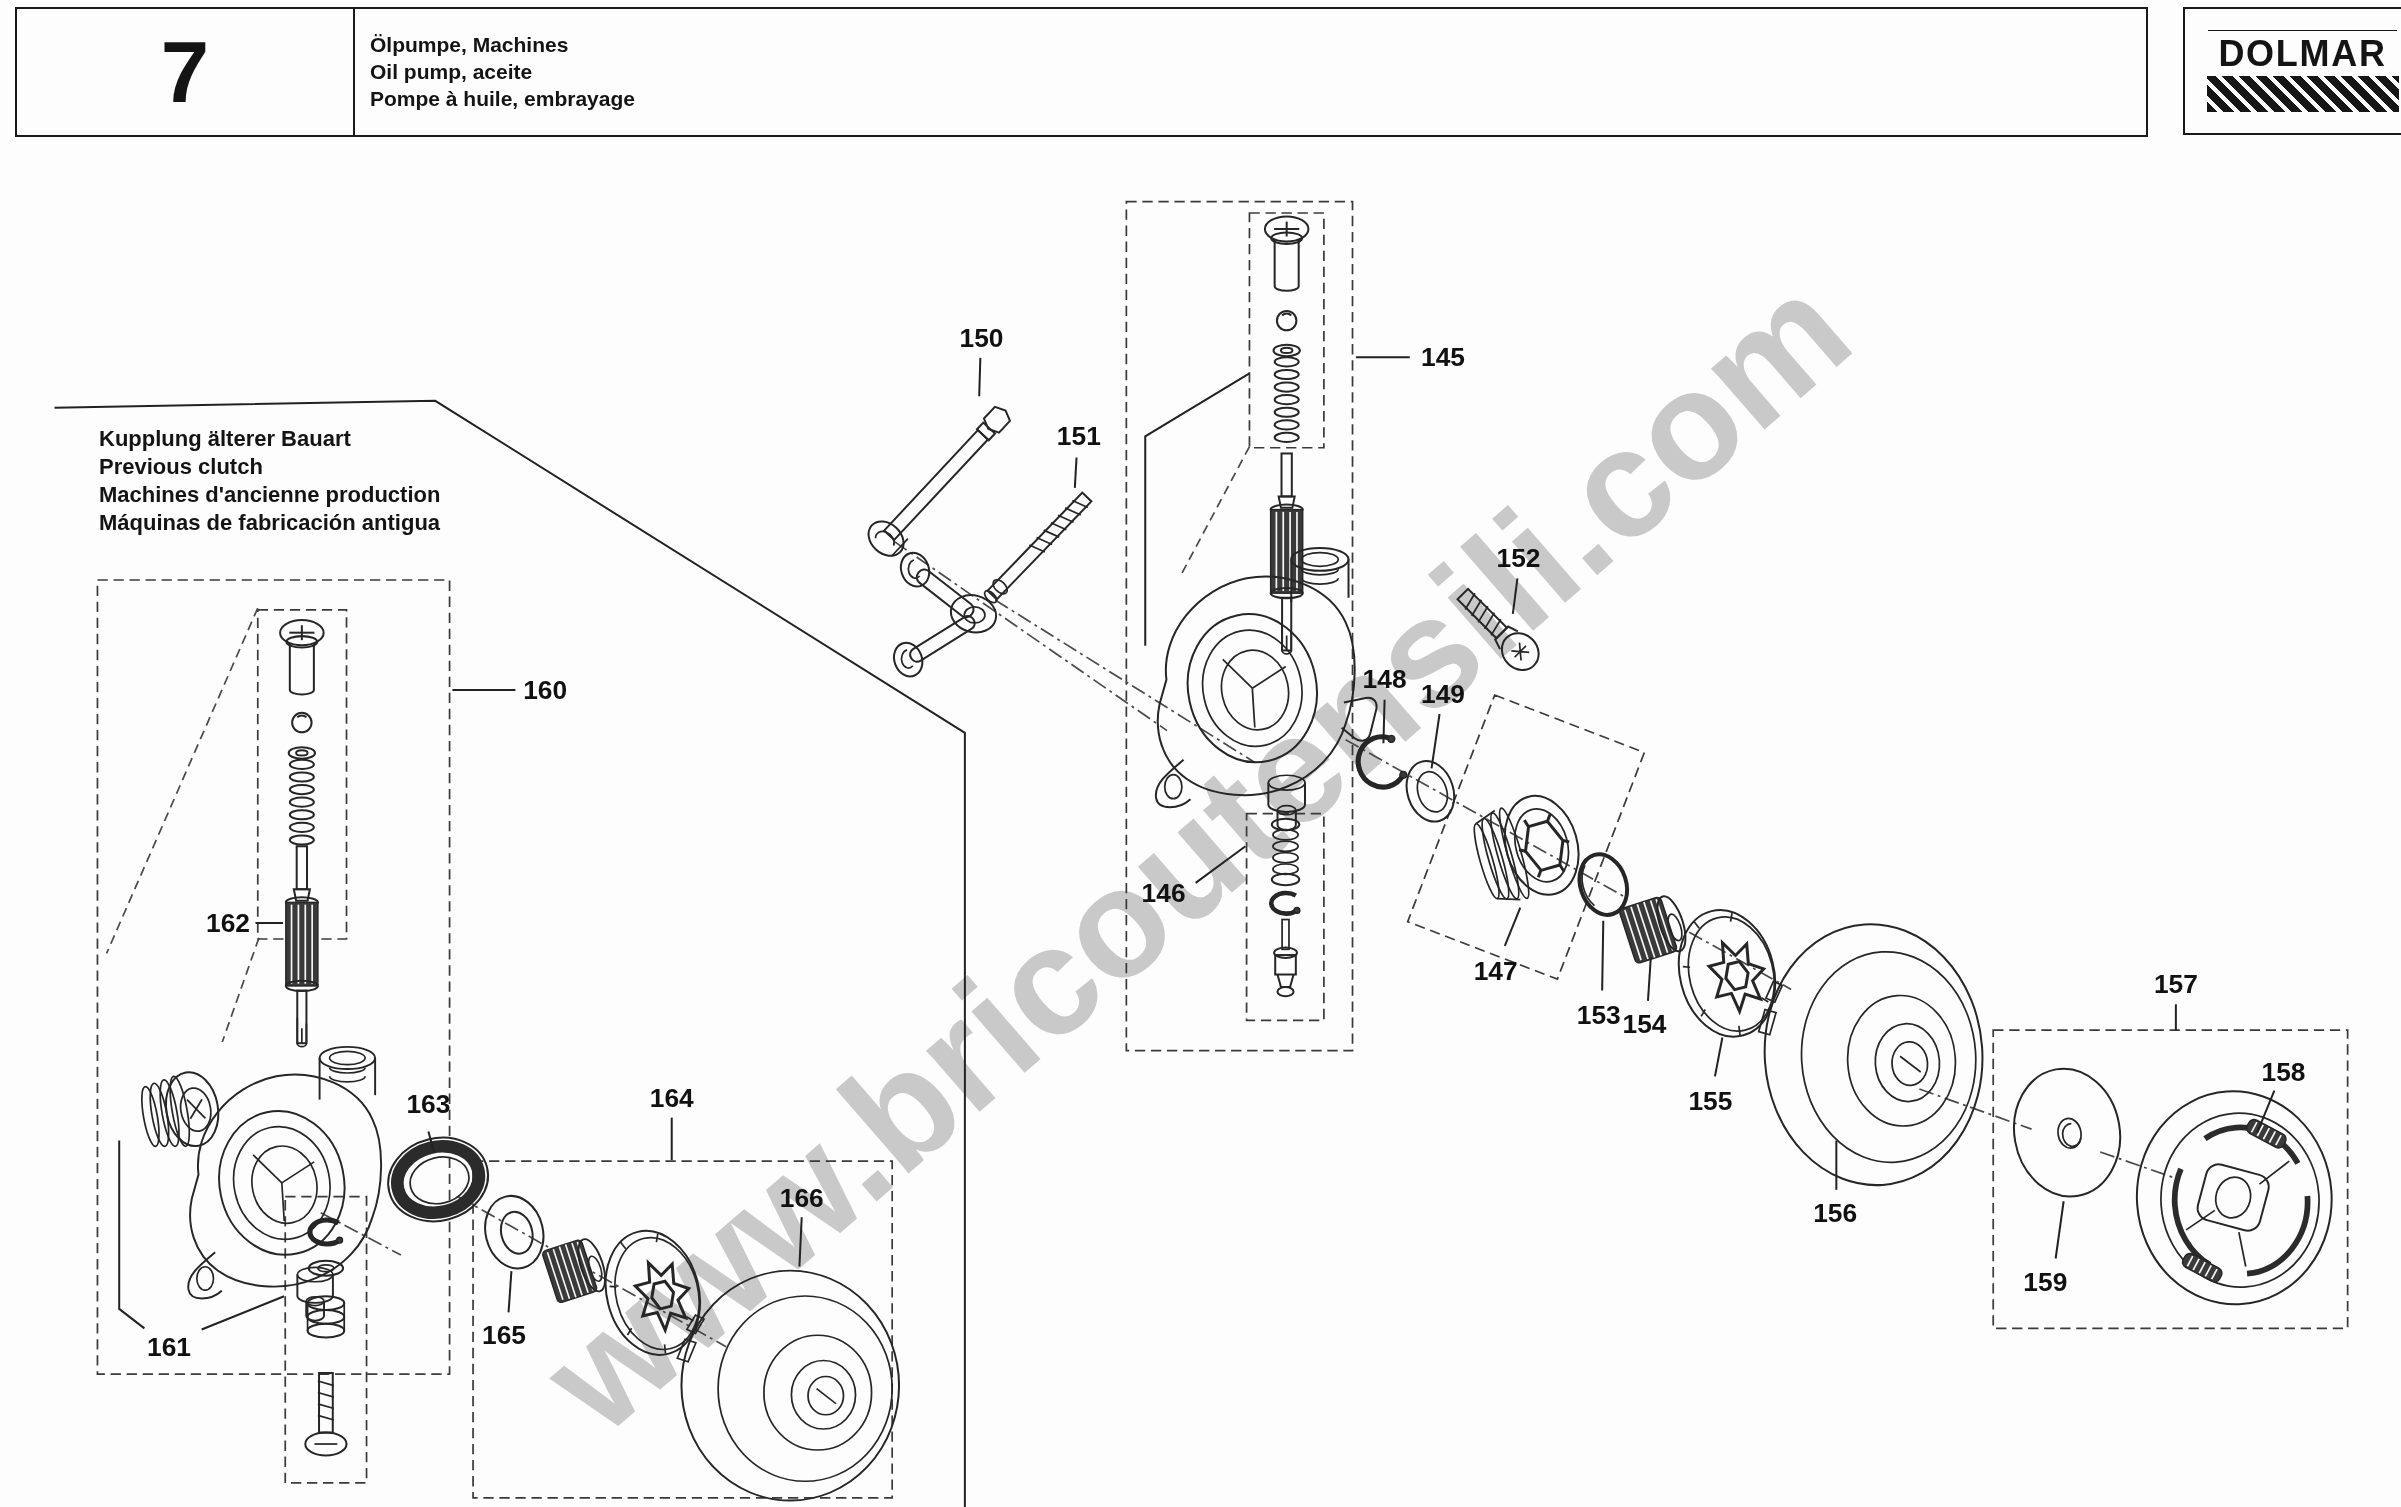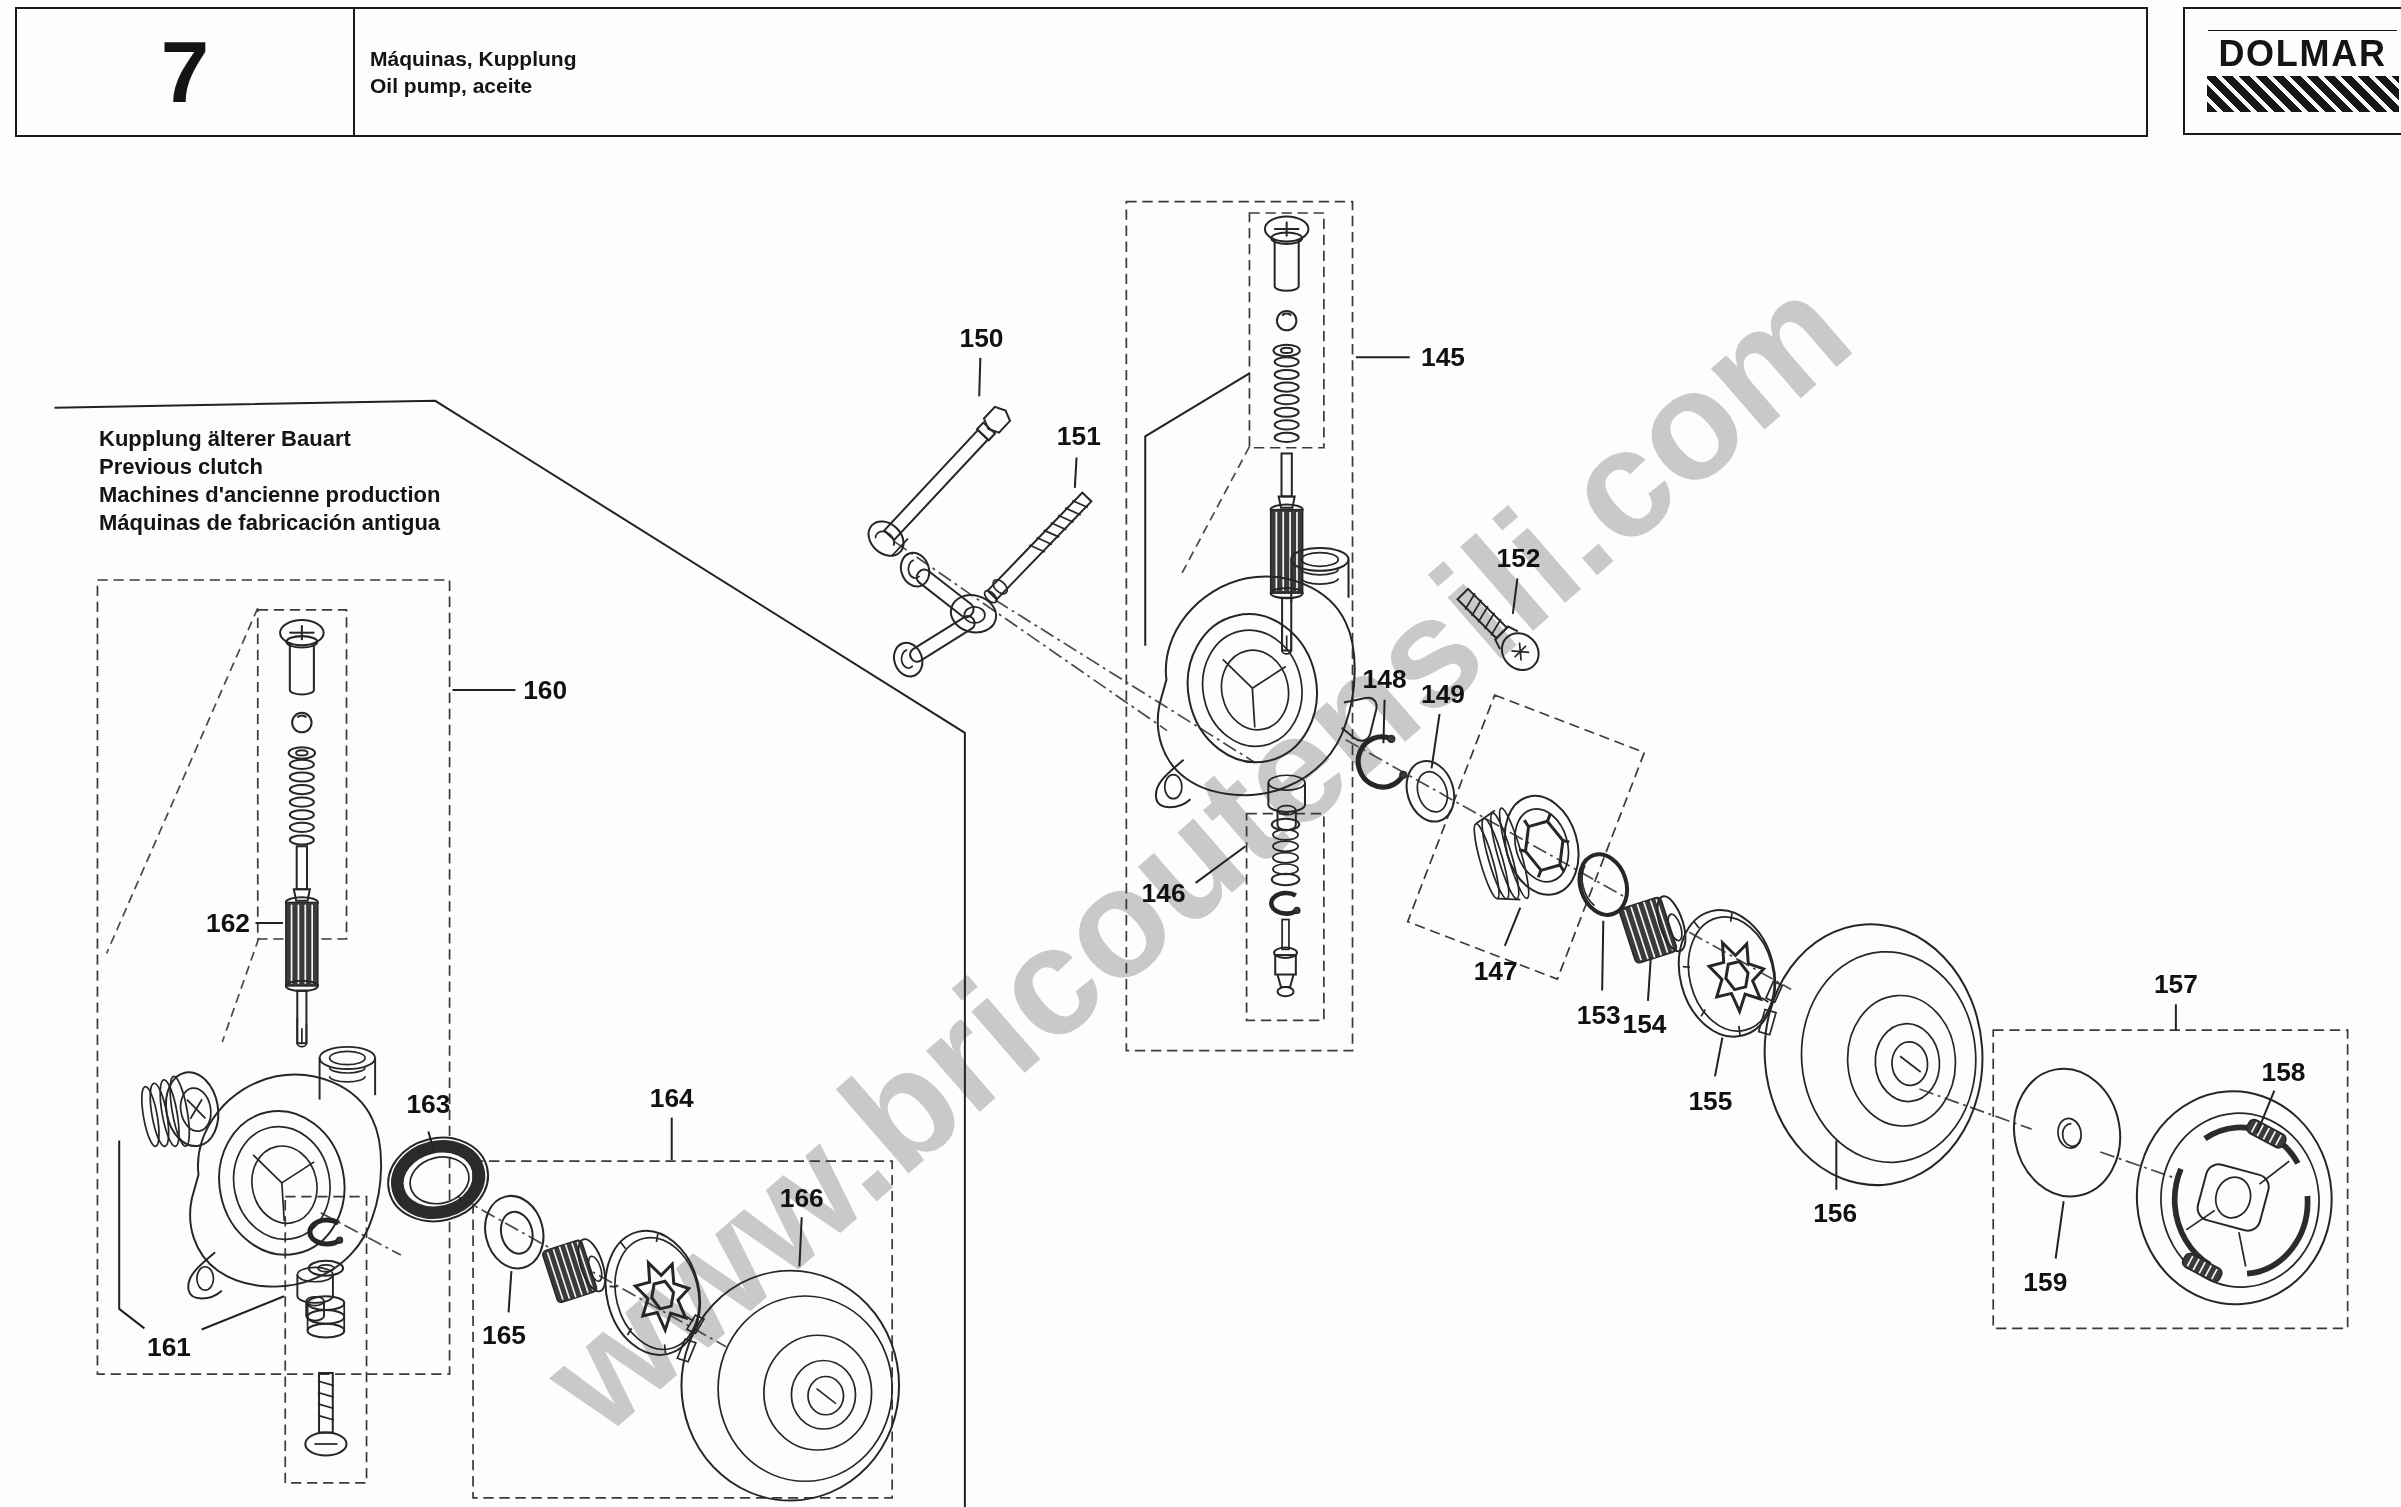--- a/index.html
+++ b/index.html
@@ -36,22 +36,23 @@
   .wl{stroke:#f5f5f5;stroke-width:3;fill:none;}
 </style>
 </head>
 <body>
 
 <div id="header-strip" class="abs">
   <div class="cell" id="seven-cell">
     <div>7</div>
   </div>
   <div class="cell" id="title-cell">
-    <div>Máquinas, Kupplung</div>
+    <div>Ölpumpe, Machines</div>
     <div>Oil pump, aceite</div>
+    <div>Pompe à huile, embrayage</div>
   </div>
 </div>
 
 <div id="logo-box" class="abs">
   <div id="logo-rule"></div>
   <div id="logo-word">DOLMAR</div>
   <div id="logo-hatch"></div>
 </div>
 
 <div id="prev-note" class="abs">

